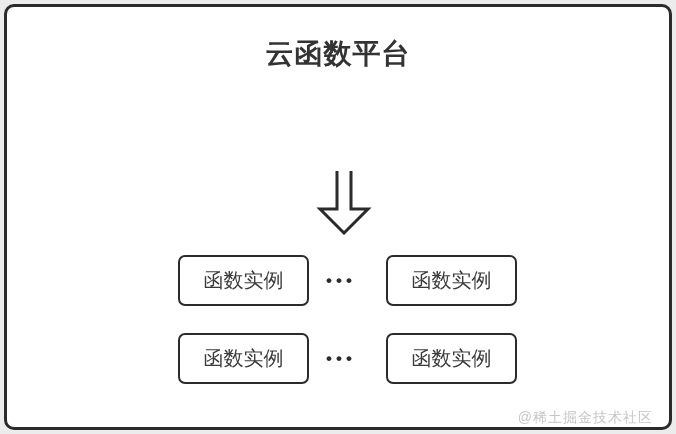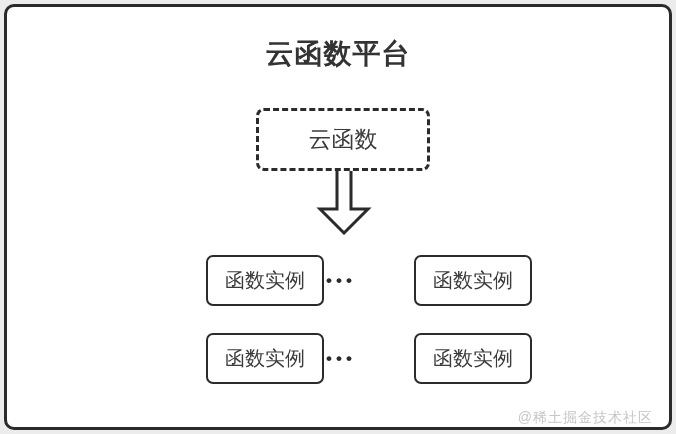--- a/index.html
+++ b/index.html
@@ -46,28 +46,27 @@
     color: #3a3a3a;
   }
   .arrow-wrap {
     position: absolute;
     left: 309px; top: 164px;    
     width: 56px; height: 64px;
   }
   .instance-box {
     position: absolute;
     height: 51px;
-    width: 118px;
+    width: 131px;
     border: 2.5px solid #2b2b2b;
     border-radius: 7px;
     background: #ffffff;
     display: flex;
     align-items: center;
     justify-content: center;
-    margin-left: 28px;
   }
   .instance-label {
     font-size: 20px;
     color: #3a3a3a;
   }
   .row1-left  { left: 171px; top: 248px; }
   .row1-right { left: 379px; top: 248px; }
   .row2-left  { left: 171px; top: 326px; }
   .row2-right { left: 379px; top: 326px; }
   .dots {
@@ -91,23 +90,20 @@
   }
 </style>
 </head>
 <body>
 
 <div class="page">
   <div class="card">
 
     <div class="title">云函数平台</div>
 
-    <div class="cloud-fn-box">
-      <span class="cloud-fn-label">云函数</span>
-    </div>
 
     <div class="arrow-wrap">
       <svg width="56" height="64" viewBox="0 0 56 64" xmlns="http://www.w3.org/2000/svg">
         <path d="M21 0 L21 38 L4 38 L28 62 L52 38 L35 38 L35 0" fill="#ffffff" stroke="#2b2b2b" stroke-width="3" stroke-linejoin="miter"></path>
       </svg>
     </div>
 
     <div class="instance-box row1-left">
       <span class="instance-label">函数实例</span>
     </div>

